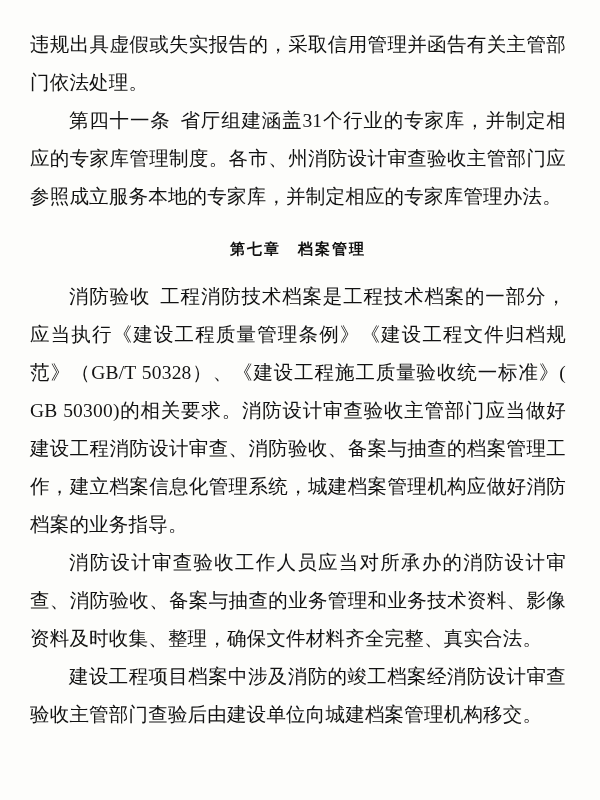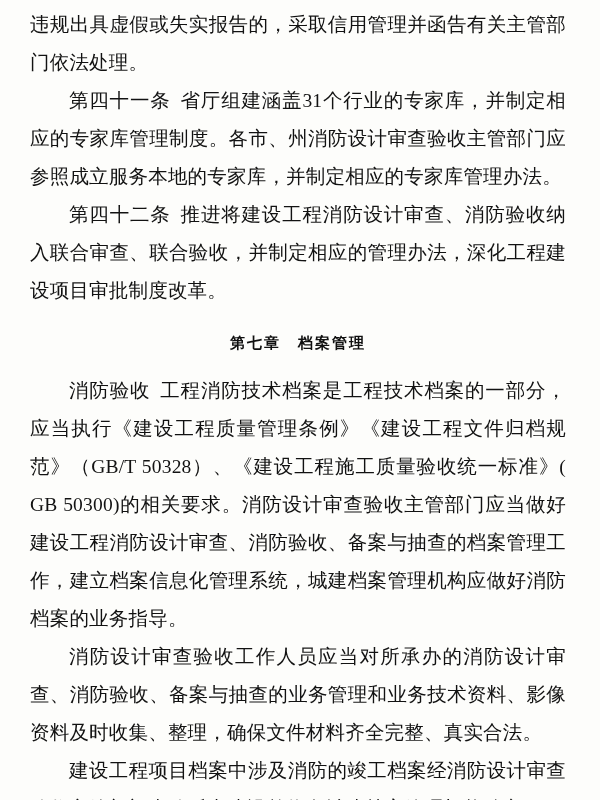--- a/index.html
+++ b/index.html
@@ -12,21 +12,21 @@
     background: #ffffff;
     font-family: "Liberation Serif", "DejaVu Serif", serif;
     color: #101010;
     overflow: hidden;
   }
   #page {
     position: relative;
     width: 600px;
     height: 800px;
     box-sizing: border-box;
-    padding: 6px 34px 0 30px;
+    padding: 26px 34px 0 30px;
     background: #fdfdfb;
   }
   .para {
     font-size: 19.5px;
     line-height: 38px;
     letter-spacing: 0.2px;
     text-align: justify;
     text-justify: inter-ideograph;
     margin: 0;
     color: #121212;
@@ -51,23 +51,20 @@
 <body>
 
 <div id="page">
 
   <p class="para">违规出具虚假或失实报告的，采取信用管理并函告有关主管部门依法处理。</p>
 
   <p class="para indent">
     <span class="art-head">第四十一条</span><span>省厅组建涵盖31个行业的专家库，并制定相应的专家库管理制度。各市、州消防设计审查验收主管部门应参照成立服务本地的专家库，并制定相应的专家库管理办法。</span>
   </p>
 
-  <p class="para indent">
-    <span class="art-head">第四十二条</span><span>推进将建设工程消防设计审查、消防验收纳入联合审查、联合验收，并制定相应的管理办法，深化工程建设项目审批制度改革。</span>
-  </p>
 
   <div class="chapter-title">第七章　档案管理</div>
 
   <p class="para indent">
     <span class="art-head">消防验收</span><span>工程消防技术档案是工程技术档案的一部分，应当执行《建设工程质量管理条例》《建设工程文件归档规范》（GB/T 50328）、《建设工程施工质量验收统一标准》( GB 50300)的相关要求。消防设计审查验收主管部门应当做好建设工程消防设计审查、消防验收、备案与抽查的档案管理工作，建立档案信息化管理系统，城建档案管理机构应做好消防档案的业务指导。</span>
   </p>
 
   <p class="para indent">消防设计审查验收工作人员应当对所承办的消防设计审查、消防验收、备案与抽查的业务管理和业务技术资料、影像资料及时收集、整理，确保文件材料齐全完整、真实合法。</p>
 
   <p class="para indent">建设工程项目档案中涉及消防的竣工档案经消防设计审查验收主管部门查验后由建设单位向城建档案管理机构移交。</p>

